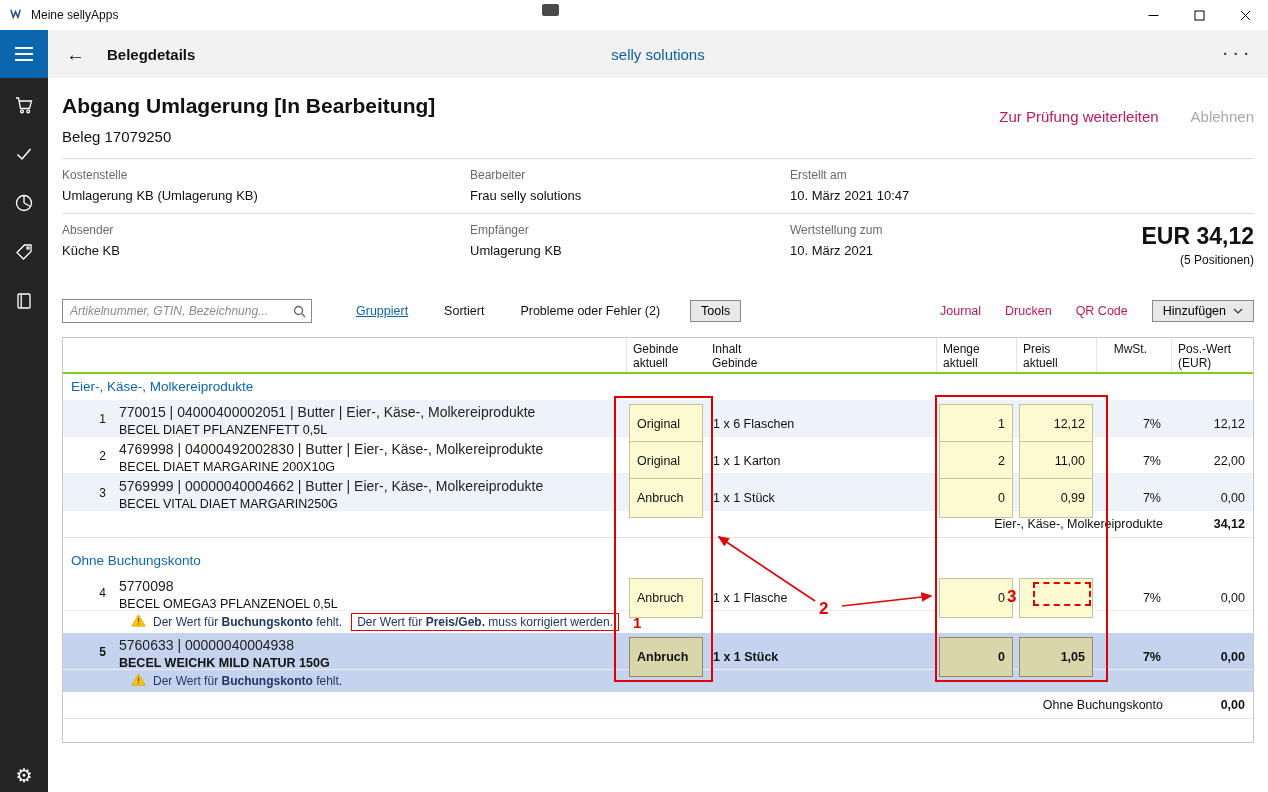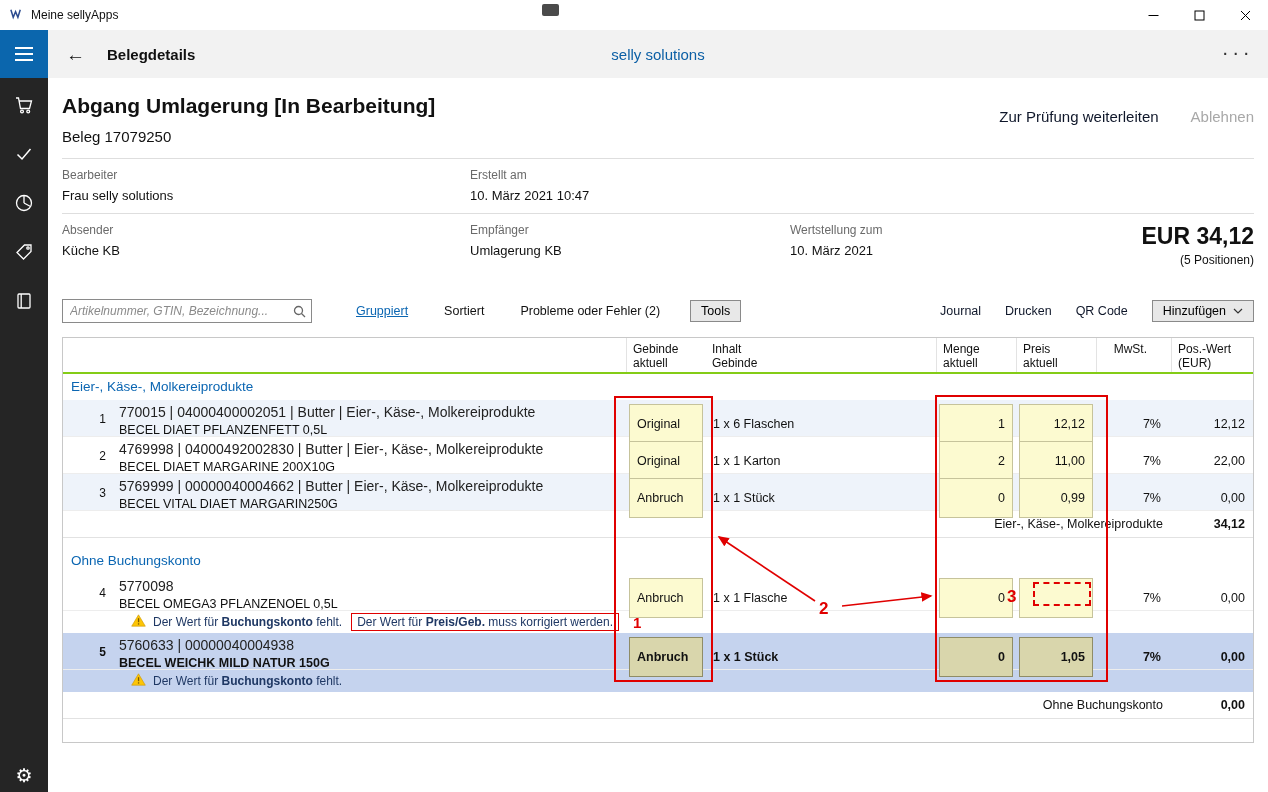--- a/index.html
+++ b/index.html
@@ -29,21 +29,21 @@
   .header-center { position: absolute; left: 0; right: 0; text-align: center; color: #0b5fa5; font-size: 15px; pointer-events: none; }
   .more-btn { margin-left: auto; font-size: 14px; font-weight: bold; color: #333; z-index: 1; letter-spacing: 1px; }
 
   .content { padding: 0 14px; flex: 1; }
 
   
   .doc-head { position: relative; padding-top: 15px; height: 68px; }
   .doc-title { font-size: 21px; font-weight: bold; line-height: 26px; }
   .doc-beleg { font-size: 15px; margin-top: 9px; line-height: 18px; }
   .doc-actions { position: absolute; right: 0; top: 30px; display: flex; gap: 32px; font-size: 15px; }
-  .link-blue { color: #0f172a; cursor: pointer; }
+  .link-blue { color: #be185d; cursor: pointer; }
   .link-disabled { color: #a8a8a8; }
   .hr { height: 1px; background: #dedede; }
   .hr1 { margin-top: 12px; }
 
   
   .info-row { display: grid; grid-template-columns: 408px 320px 330px 1fr; padding: 9px 0 10px; height: 54px; }
   .info-cell .lbl { font-size: 12px; color: #6a6a6a; line-height: 14px; }
   .info-cell .val { font-size: 13px; margin-top: 6px; line-height: 15px; }
   .total-cell { text-align: right; }
   .total-amt { font-size: 23px; font-weight: bold; line-height: 26px; }
@@ -194,20 +194,24 @@
         <div class="doc-beleg">Beleg 17079250</div>
         <div class="doc-actions">
           <span class="link-blue">Zur Prüfung weiterleiten</span>
           <span class="link-disabled">Ablehnen</span>
         </div>
       </div>
       <div class="hr hr1"></div>
 
       <div class="info-row">
         <div class="info-cell">
+          <div class="lbl">Kostenstelle</div>
+          <div class="val">Umlagerung KB (Umlagerung KB)</div>
+        </div>
+        <div class="info-cell">
           <div class="lbl">Bearbeiter</div>
           <div class="val">Frau selly solutions</div>
         </div>
         <div class="info-cell">
           <div class="lbl">Erstellt am</div>
           <div class="val">10. März 2021 10:47</div>
         </div>
         <div></div>
       </div>
       <div class="hr"></div>

